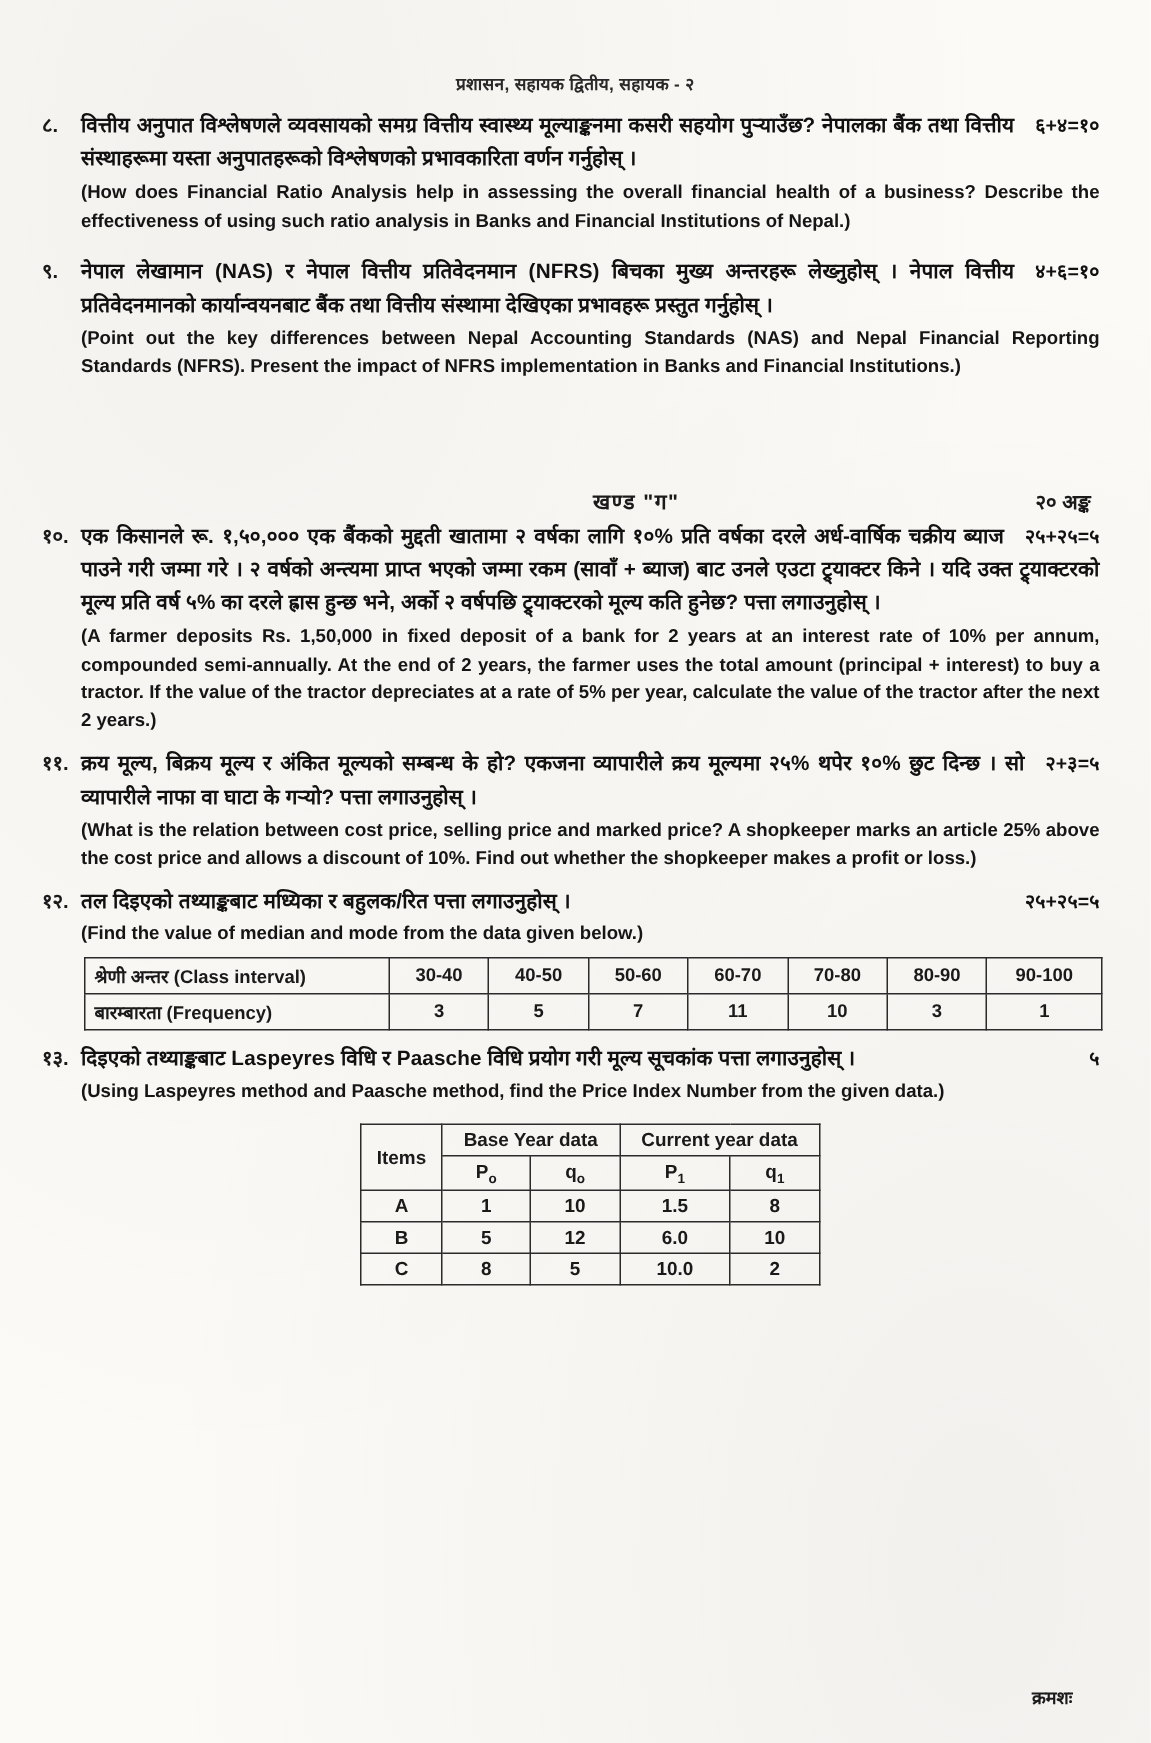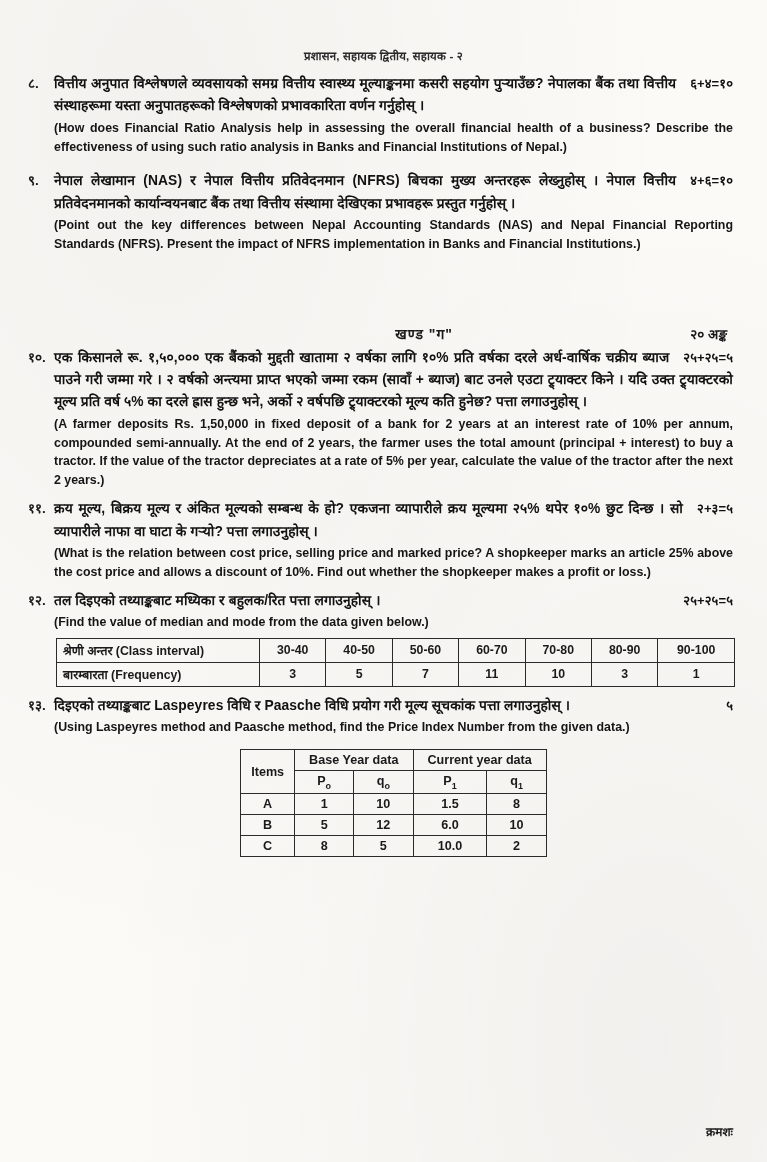--- a/index.html
+++ b/index.html
@@ -135,21 +135,21 @@
     font-size: 12.6px;
   }
   table.index td, table.index th {
     padding: 3px 14px;
   }
   table.index td.items-cell {
     padding: 3px 10px;
   }
   .footer-note {
     position: absolute;
-    right: 34px;
+    right: 52px;
     bottom: 22px;
     font-size: 12px;
     font-weight: 600;
   }
   .sub { font-size: 9px; vertical-align: sub; }
   .clear { clear: both; }
 </style>
 </head>
 <body>
 

